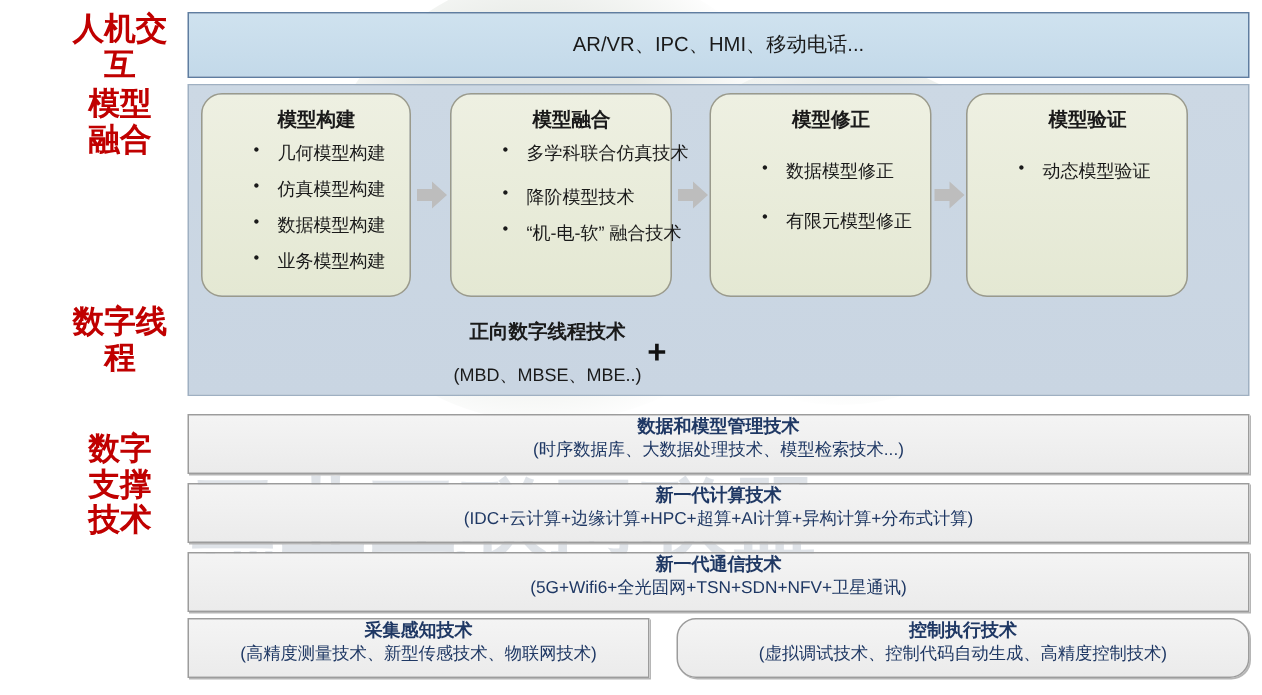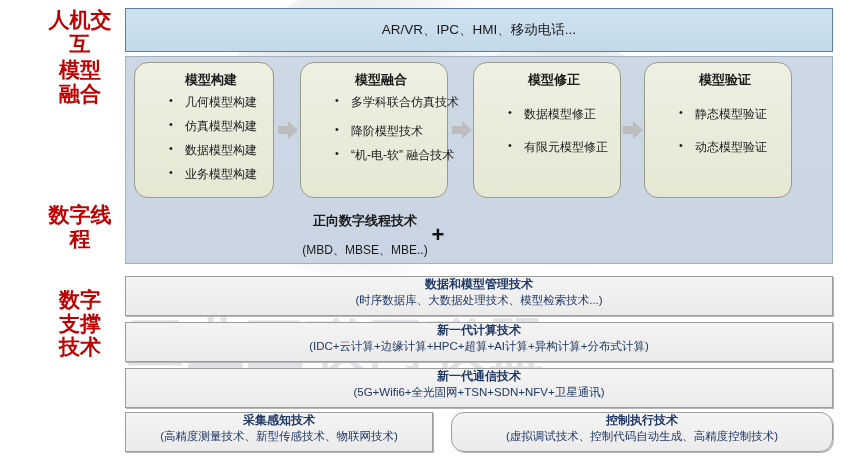--- a/index.html
+++ b/index.html
@@ -283,21 +283,20 @@
 
   <div class="arrow" style="left:622px; top:119px;">
     <svg width="22" height="22" viewBox="0 0 22 22" aria-hidden="true">
       <path d="M1 7 H11 V2 L21 11 L11 20 V15 H1 Z" fill="#bdbdbd"></path>
     </svg>
   </div>
 
   <div class="card" style="left:644px; top:62px; width:148px; height:136px;">
     <div class="card-title">模型验证</div>
     <ul style="margin-top:18px;">
-      <li style="margin-bottom:18px;">静态模型验证</li>
       <li>动态模型验证</li>
     </ul>
   </div>
 
   <div class="panel thread">
     <div class="thread-col" style="left:130px; width:220px;">
       <div class="t1">正向数字线程技术</div>
       <div class="t2">(MBD、MBSE、MBE..)</div>
     </div>
     <div class="thread-plus">+</div>

